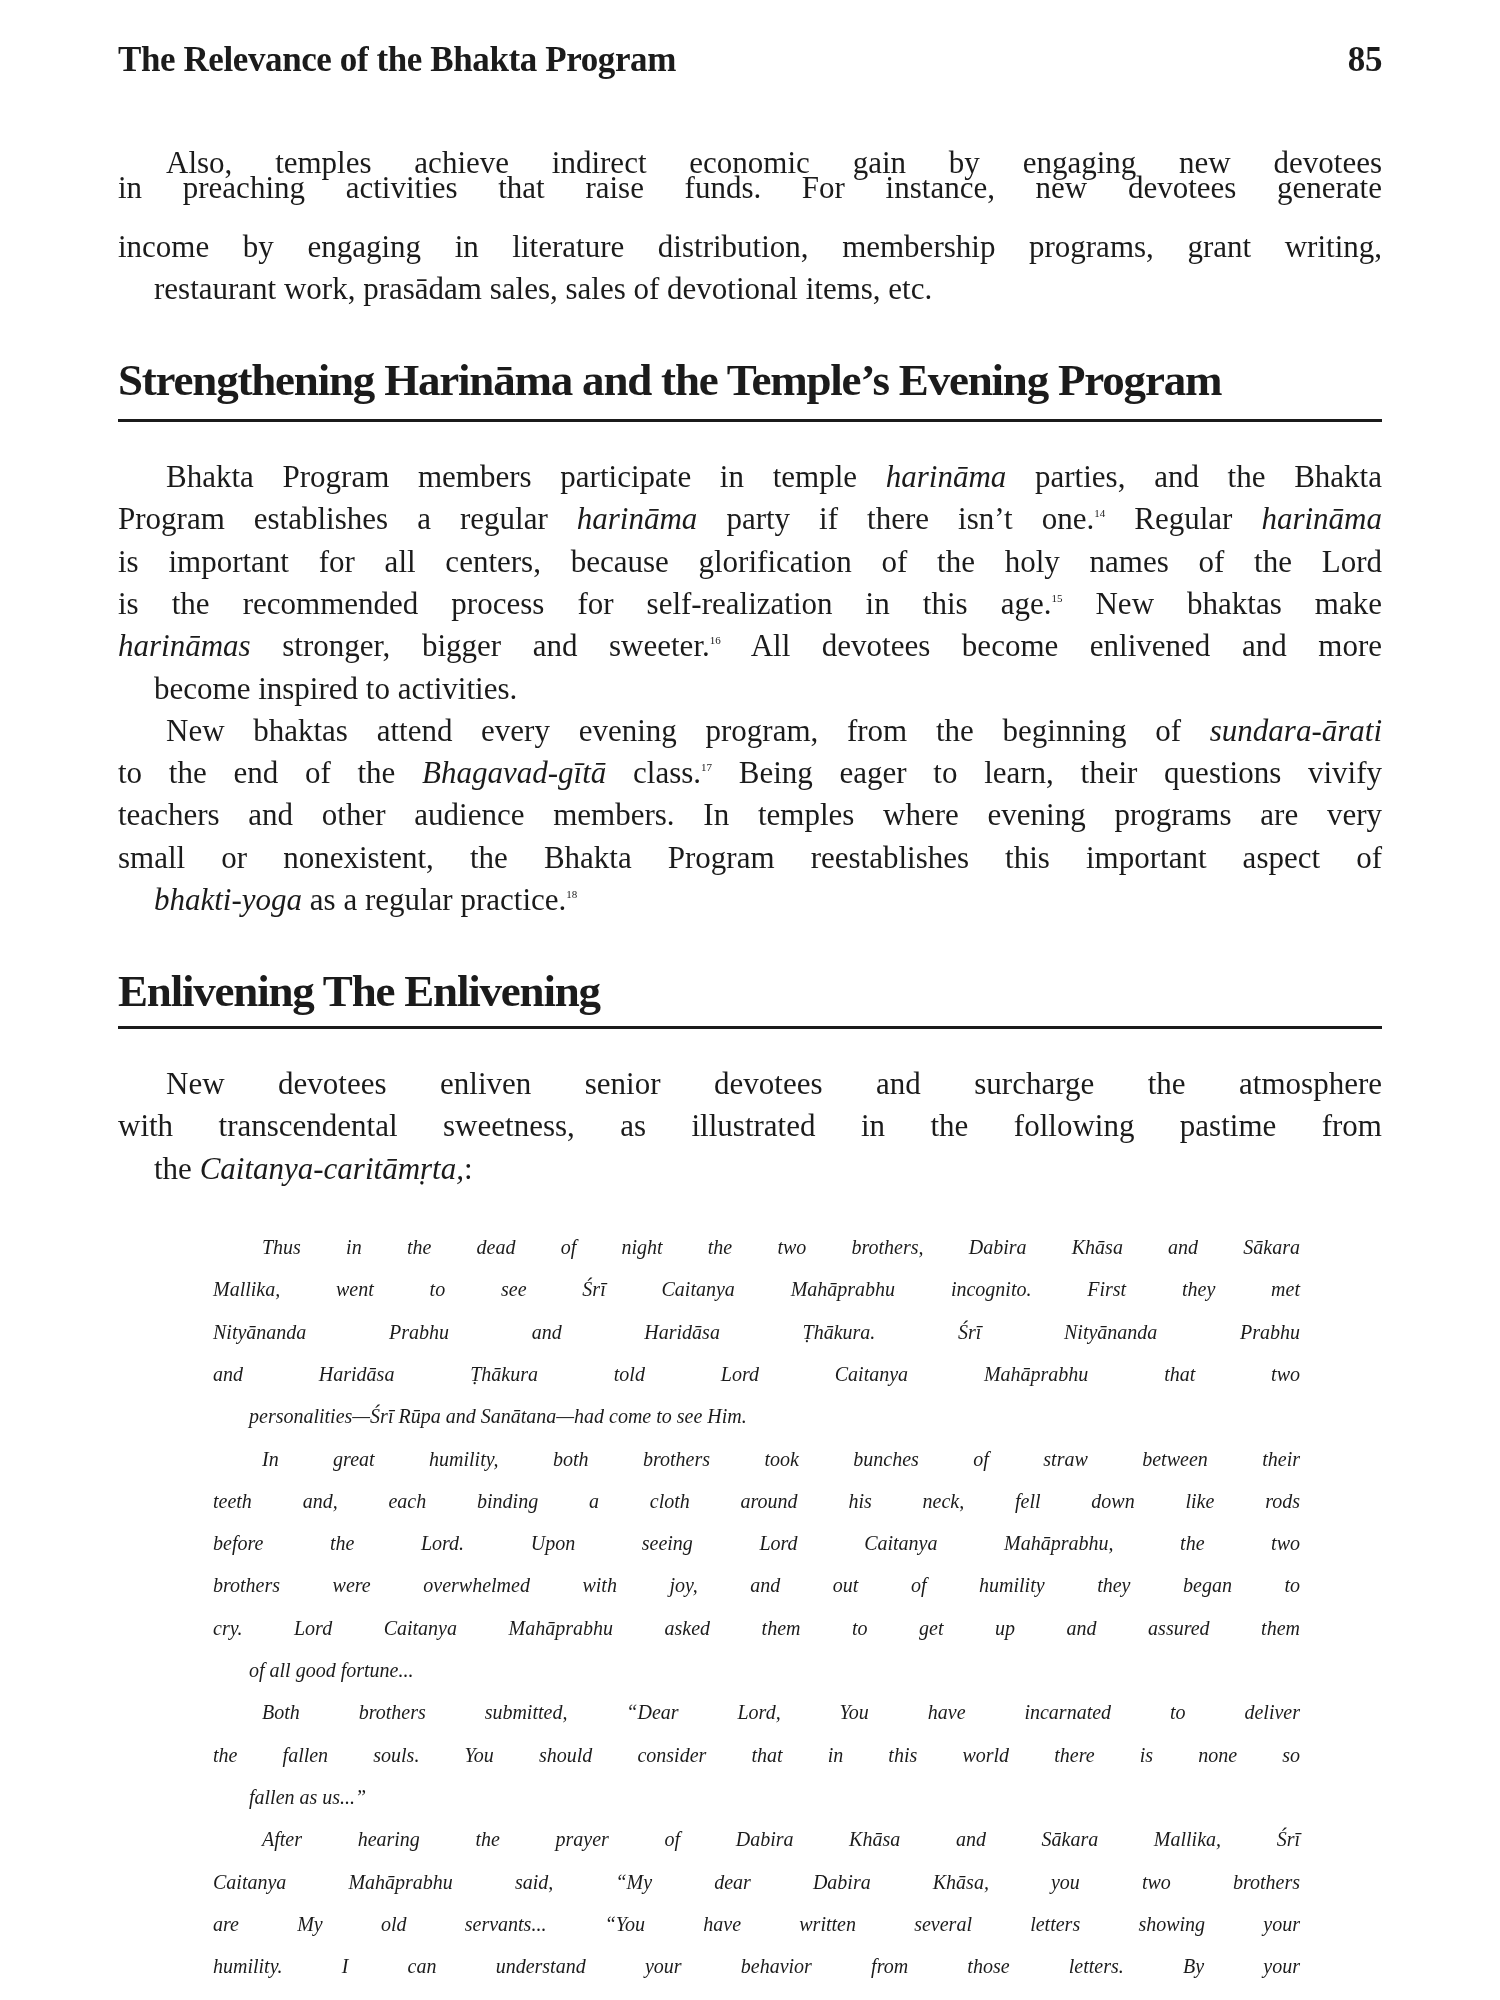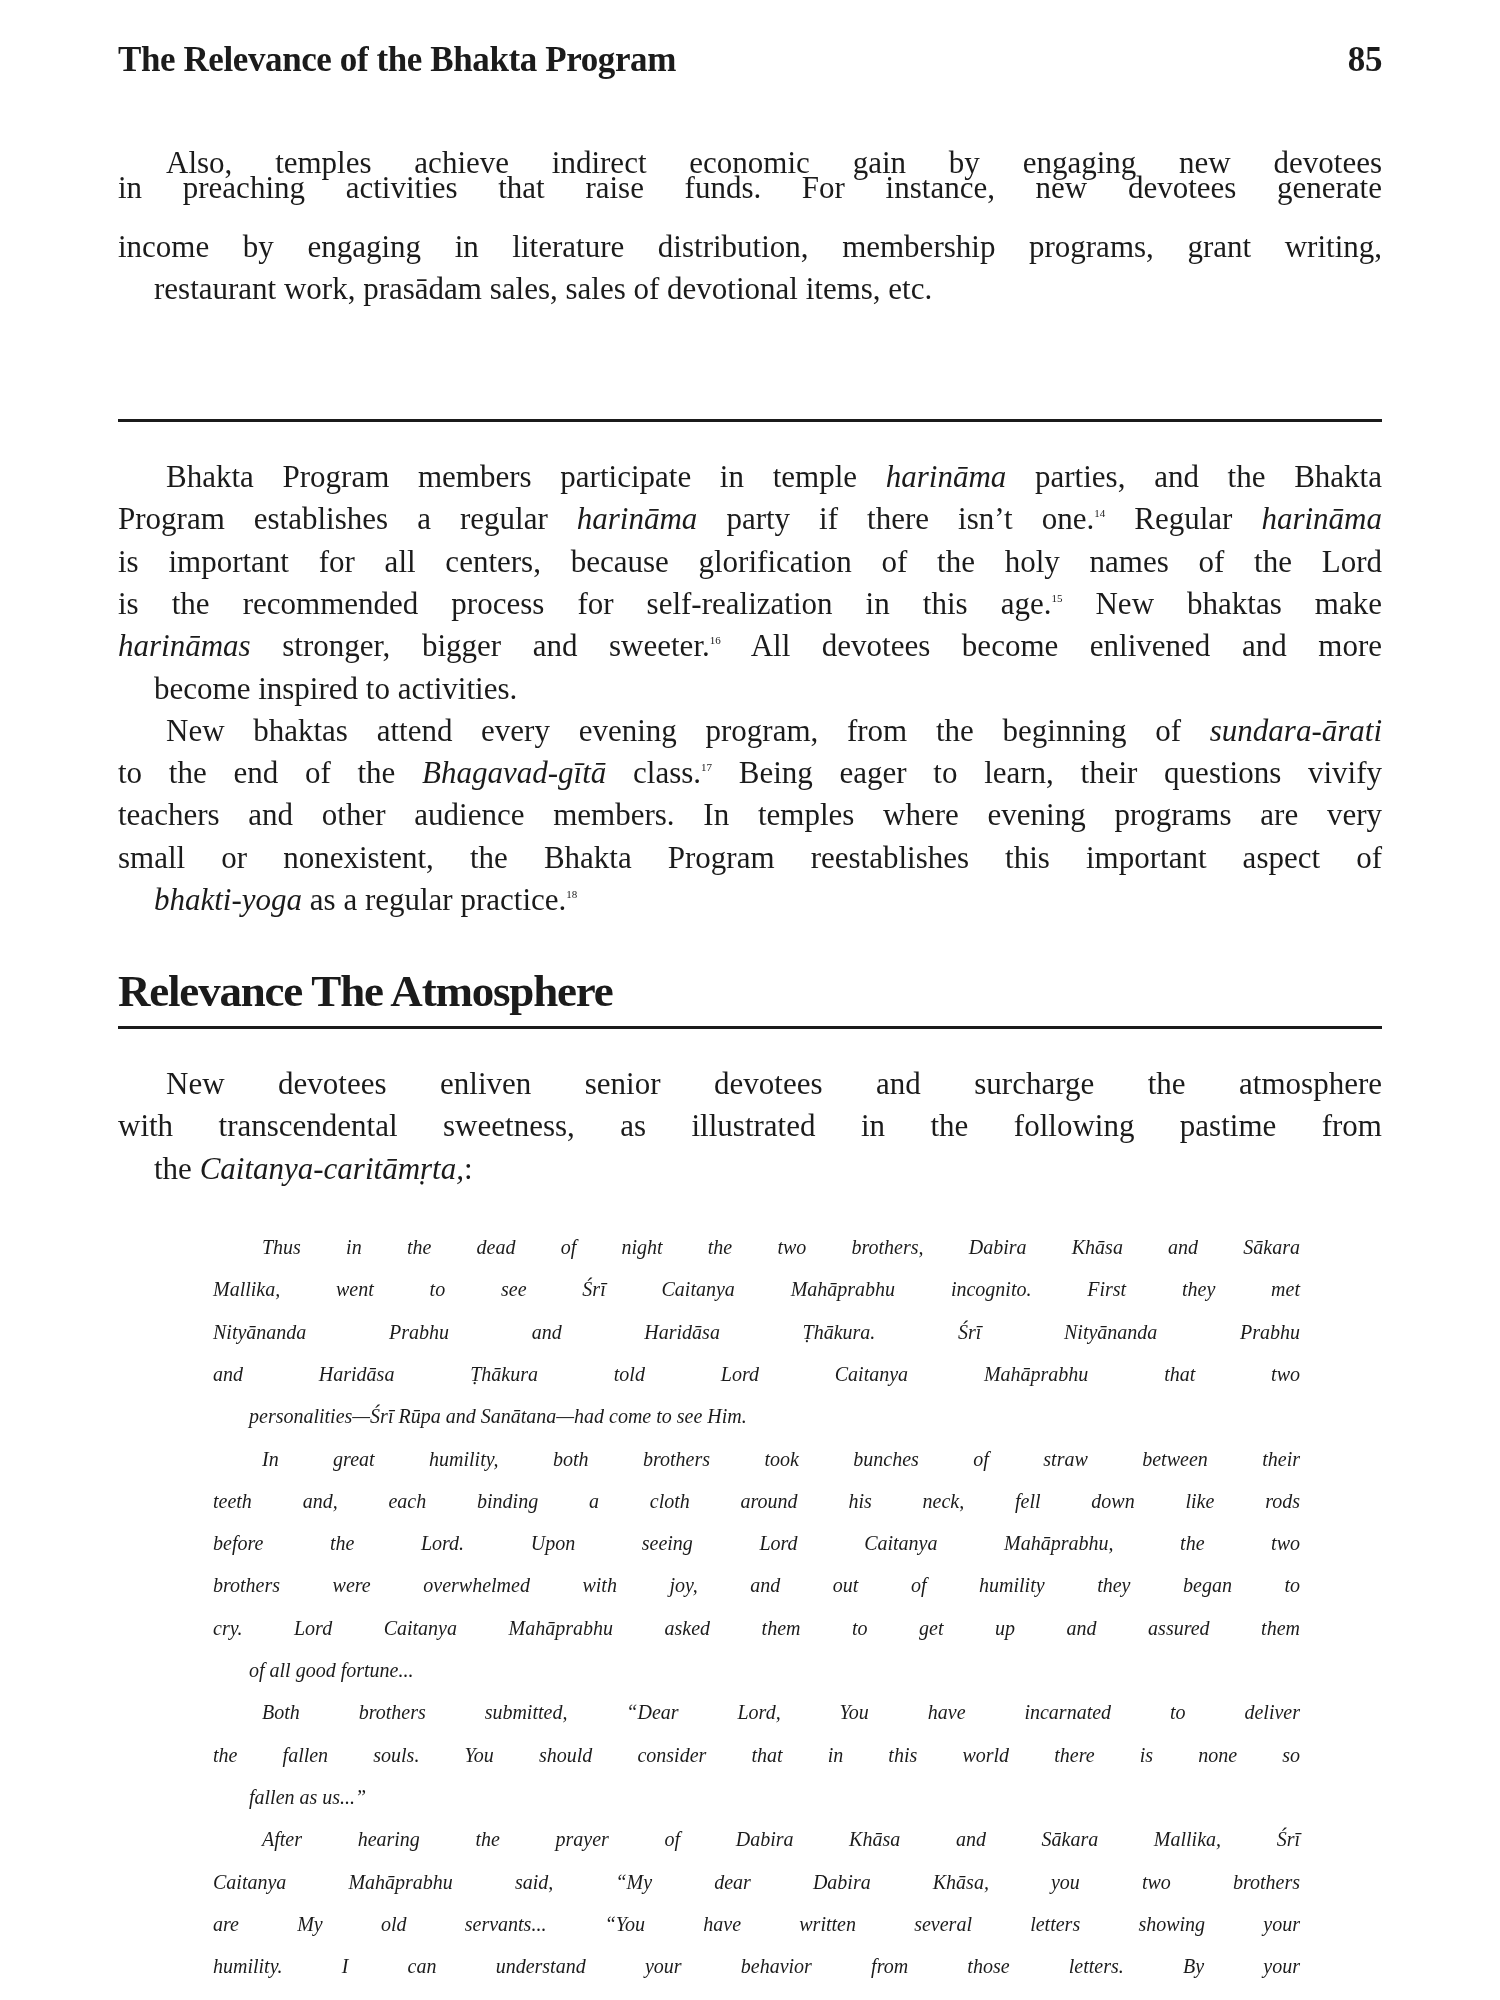--- a/index.html
+++ b/index.html
@@ -40,39 +40,40 @@
     <span class="pnum">85</span>
   </div>
 
   <div>
     <div class="line indent" style="top:142px">Also, temples achieve indirect economic gain by engaging new devotees</div>
     <div class="line" style="top:167px">in preaching activities that raise funds. For instance, new devotees generate</div>
     <div class="line" style="top:226px">income by engaging in literature distribution, membership programs, grant writing,</div>
     <div class="line last" style="top:268px">restaurant work, prasādam sales, sales of devotional items, etc.</div>
   </div>
 
+  <div class="heading" style="top:355px">Strengthening Harināma and the Temple’s Evening Program</div>
   <div class="rule" style="top:419px"></div>
 
   <div id="s1p1">
       <div class="line indent" style="top: 456px;">Bhakta Program members participate in temple <i>harināma</i> parties, and the Bhakta</div>
       <div class="line" style="top: 498.3px;">Program establishes a regular <i>harināma</i> party if there isn’t one.<sup>14</sup> Regular <i>harināma</i></div>
       <div class="line" style="top: 540.6px;">is important for all centers, because glorification of the holy names of the Lord</div>
       <div class="line" style="top: 582.9px;">is the recommended process for self-realization in this age.<sup>15</sup> New bhaktas make</div>
       <div class="line" style="top: 625.2px;"><i>harināmas</i> stronger, bigger and sweeter.<sup>16</sup> All devotees become enlivened and more</div>
       <div class="line last" style="top: 667.5px;">become inspired to activities.</div>
     </div>
   <div id="s1p2">
       <div class="line indent" style="top: 709.8px;">New bhaktas attend every evening program, from the beginning of <i>sundara-ārati</i></div>
       <div class="line" style="top: 752.1px;">to the end of the <i>Bhagavad-gītā</i> class.<sup>17</sup> Being eager to learn, their questions vivify</div>
       <div class="line" style="top: 794.4px;">teachers and other audience members. In temples where evening programs are very</div>
       <div class="line" style="top: 836.7px;">small or nonexistent, the Bhakta Program reestablishes this important aspect of</div>
       <div class="line last" style="top: 879px;"><i>bhakti-yoga</i> as a regular practice.<sup>18</sup></div>
     </div>
 
-  <div class="heading" style="top:966px">Relevance The Atmosphere</div>
+  <div class="heading" style="top:966px">Enlivening The Enlivening</div>
   <div class="rule" style="top:1026px"></div>
 
   <div id="s2p1">
       <div class="line indent" style="top: 1063px;">New devotees enliven senior devotees and surcharge the atmosphere</div>
       <div class="line" style="top: 1105.3px;">with transcendental sweetness, as illustrated in the following pastime from</div>
       <div class="line last" style="top: 1147.6px;">the <i>Caitanya-caritāmṛta,</i>:</div>
     </div>
   <div id="quote">
       <div class="line q indent" style="top: 1226px;">Thus in the dead of night the two brothers, Dabira Khāsa and Sākara</div>
       <div class="line q" style="top: 1268.3px;">Mallika, went to see Śrī Caitanya Mahāprabhu incognito. First they met</div>

